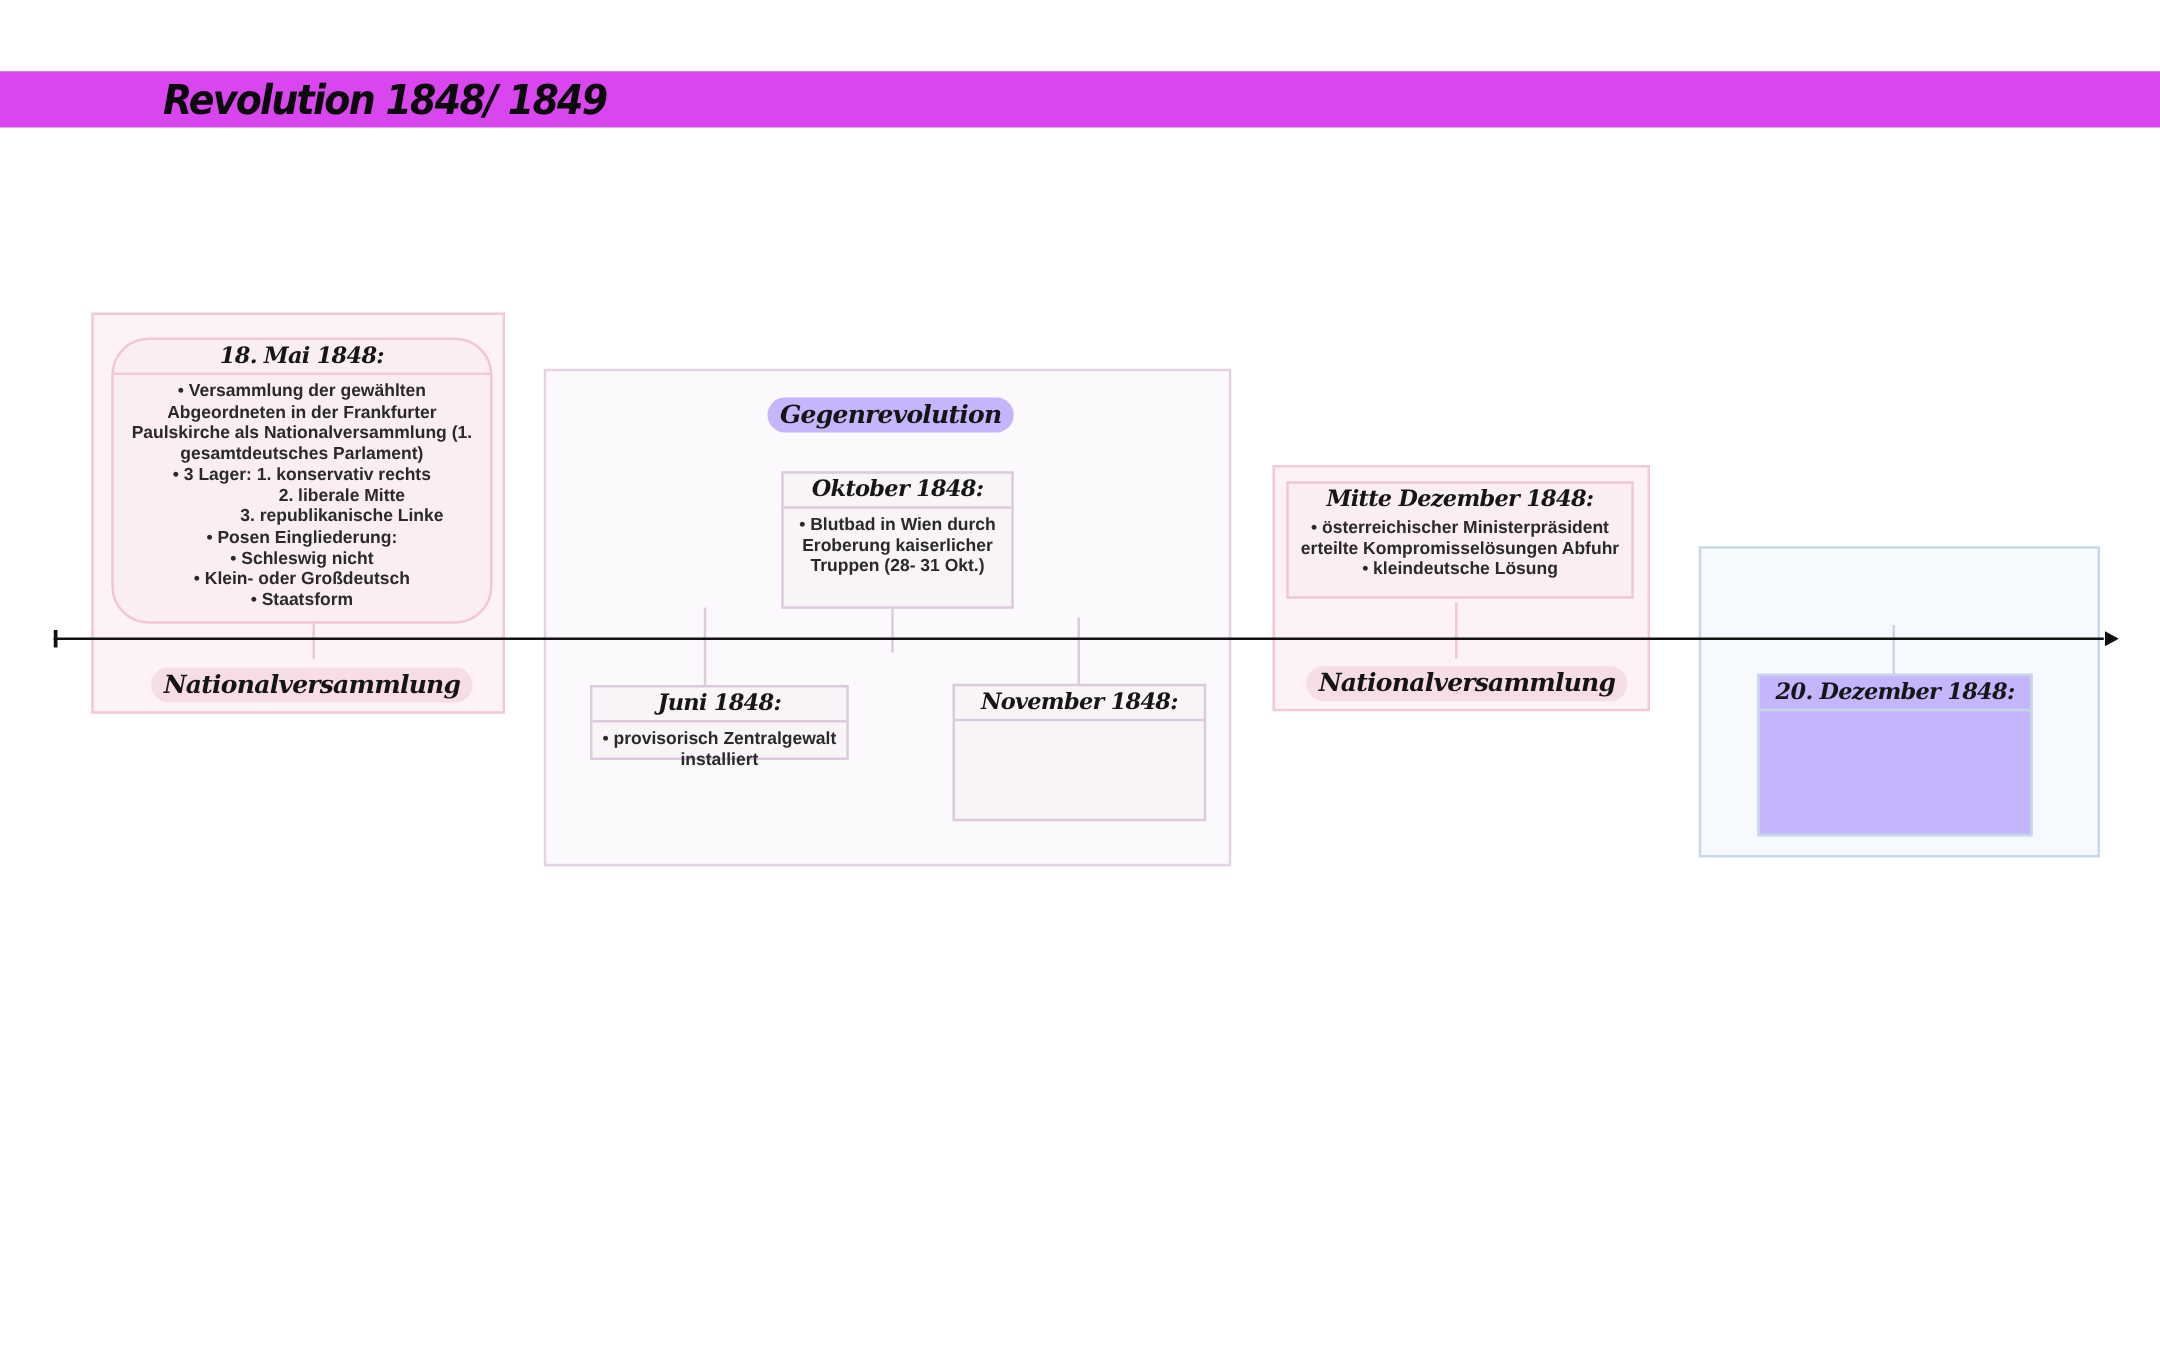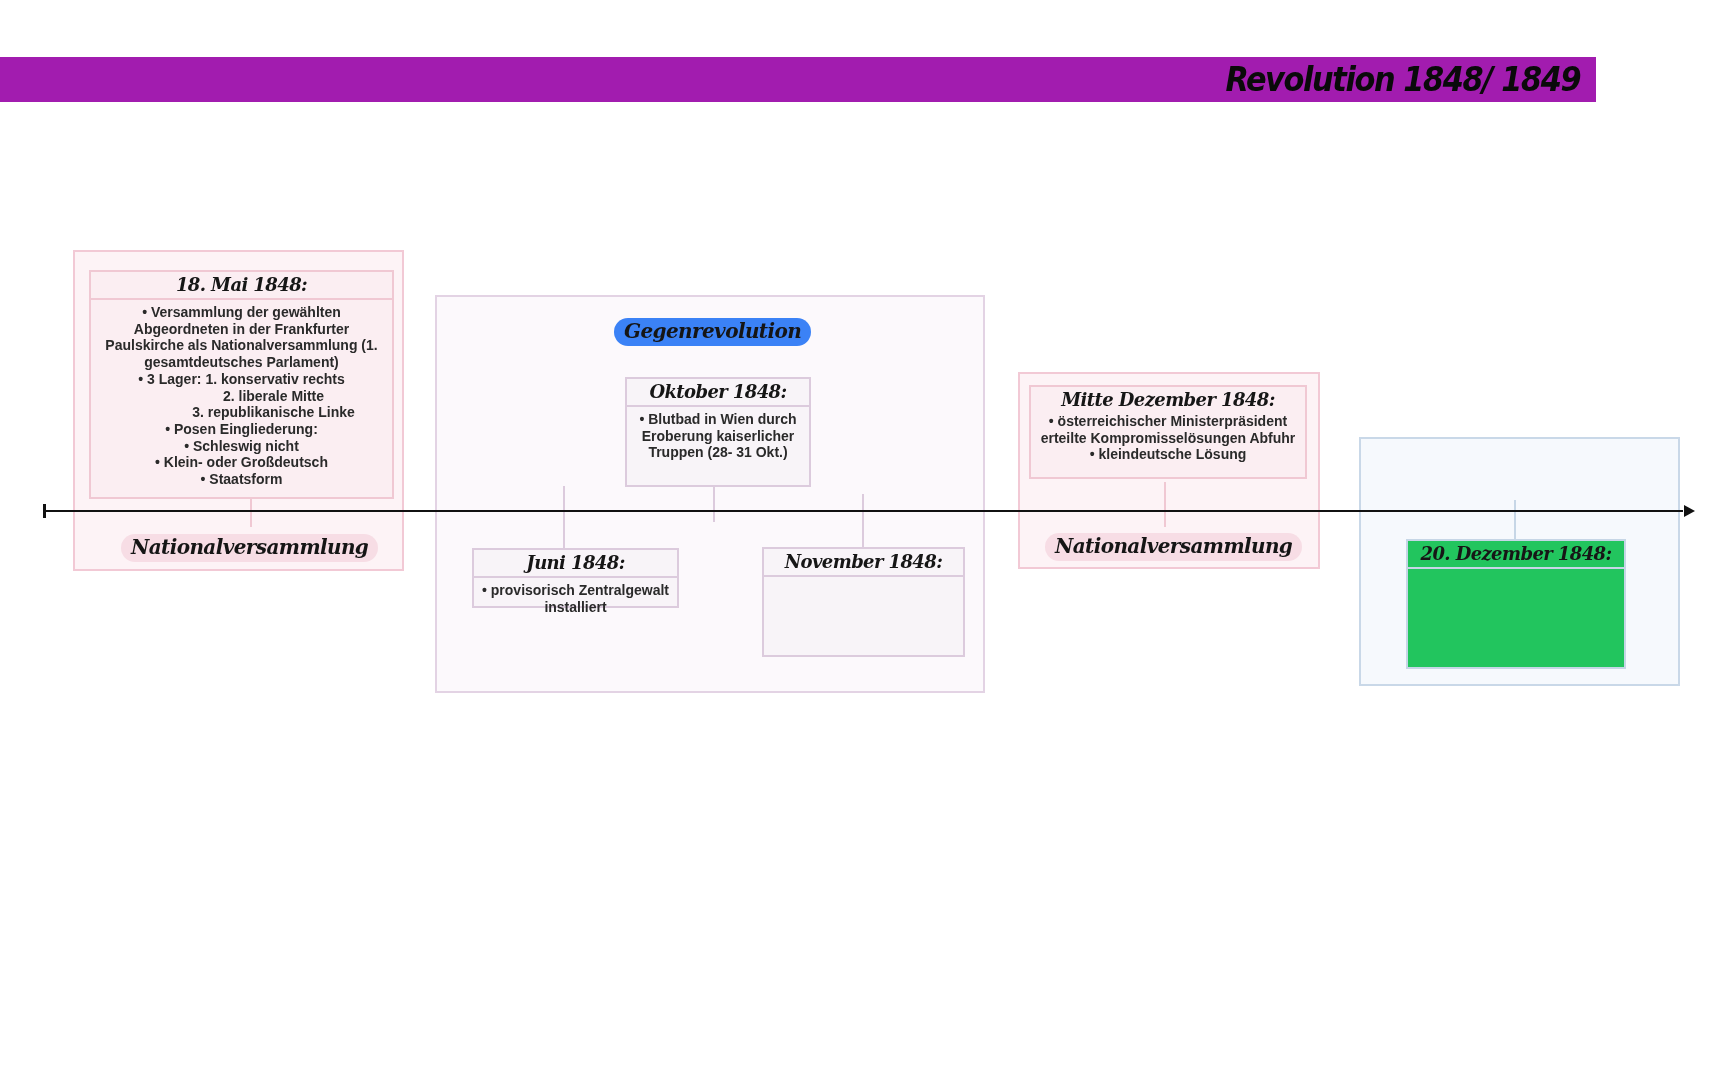--- a/index.html
+++ b/index.html
@@ -6,23 +6,23 @@
       margin: 0; padding: 0;
       width: 1728px; height: 1080px;
       background: #ffffff;
       overflow: hidden;
       font-family: "Liberation Sans", sans-serif;
       color: #222;
     }
     .canvas { position: relative; width: 1728px; height: 1080px; }
 
     .title-band {
-      position: absolute; left: 0; top: 57px; width: 1596px; height: 45px;
-      background: #a21caf;
-      display: flex; align-items: center; justify-content: flex-end;
+      position: absolute; left: 0; top: 57px; width: 1728px; height: 45px;
+      background: #d946ef;
+      display: flex; align-items: center; justify-content: flex-start;
     }
     .title-text {
       font-family: "DejaVu Sans", sans-serif;
       font-weight: bold; font-style: italic;
       font-size: 33px; letter-spacing: -1.5px;
       color: #0a0a0a;
       transform: scaleX(0.92);
       margin-left: 115px;
     }
 
@@ -38,31 +38,31 @@
       position: absolute;
       font-family: "DejaVu Serif", serif;
       font-weight: bold; font-style: italic;
       font-size: 20px; letter-spacing: -0.6px;
       color: #151515;
       padding: 1px 10px 3px;
       border-radius: 14px;
       white-space: nowrap;
     }
     .pill-pink { background: #f7dde5; }
-    .pill-lilac { background: #3b82f6; }
+    .pill-lilac { background: #c4b5fd; }
     .pill-blue { background: #e2e7f0; }
 
     .card {
       position: absolute; box-sizing: border-box;
       border: 2px solid;
       display: flex; flex-direction: column;
     }
     .c-pink { border-color: #f0c8d3; background: #fbeef2; }
     .c-lilac { border-color: #dccbdd; background: #f8f4f8; }
-    .c-blue { border-color: #c6d6e6; background: #22c55e; }
+    .c-blue { border-color: #c6d6e6; background: #c4b5fd; }
     .card-head {
       font-family: "DejaVu Serif", serif;
       font-weight: bold; font-style: italic;
       font-size: 18px; letter-spacing: -0.6px;
       text-align: center; color: #161616;
       padding: 2px 4px 3px;
       border-bottom: 2px solid;
       white-space: nowrap;
     }
     .c-pink .card-head { border-bottom-color: #f0c8d3; }
@@ -115,21 +115,21 @@
   <div class="connector cn-lilac" style="left:563px; top:486px; height:62px;"></div>
   <div class="connector cn-lilac" style="left:713px; top:487px; height:35px;"></div>
   <div class="connector cn-lilac" style="left:862px; top:494px; height:53px;"></div>
   <div class="connector cn-pink" style="left:1164px; top:482px; height:45px;"></div>
   <div class="connector cn-blue" style="left:1514px; top:500px; height:40px;"></div>
 
   <div class="axis"></div>
   <div class="axis-start"></div>
   <div class="axis-arrow"></div>
 
-  <div class="card c-pink" style="left:89px; top:270px; width:305px; height:229px;">
+  <div class="card c-pink" style="left:89px; top:270px; width:305px; height:229px;border-radius:30px;">
     <div class="card-head">18. Mai 1848:</div>
     <div class="card-body">
       <div>• Versammlung der gewählten</div>
       <div>Abgeordneten in der Frankfurter</div>
       <div>Paulskirche als Nationalversammlung (1.</div>
       <div>gesamtdeutsches Parlament)</div>
       <div>• 3 Lager: 1. konservativ rechts</div>
       <div style="padding-left:64px;">2. liberale Mitte</div>
       <div style="padding-left:64px;">3. republikanische Linke</div>
       <div>• Posen Eingliederung:</div>

